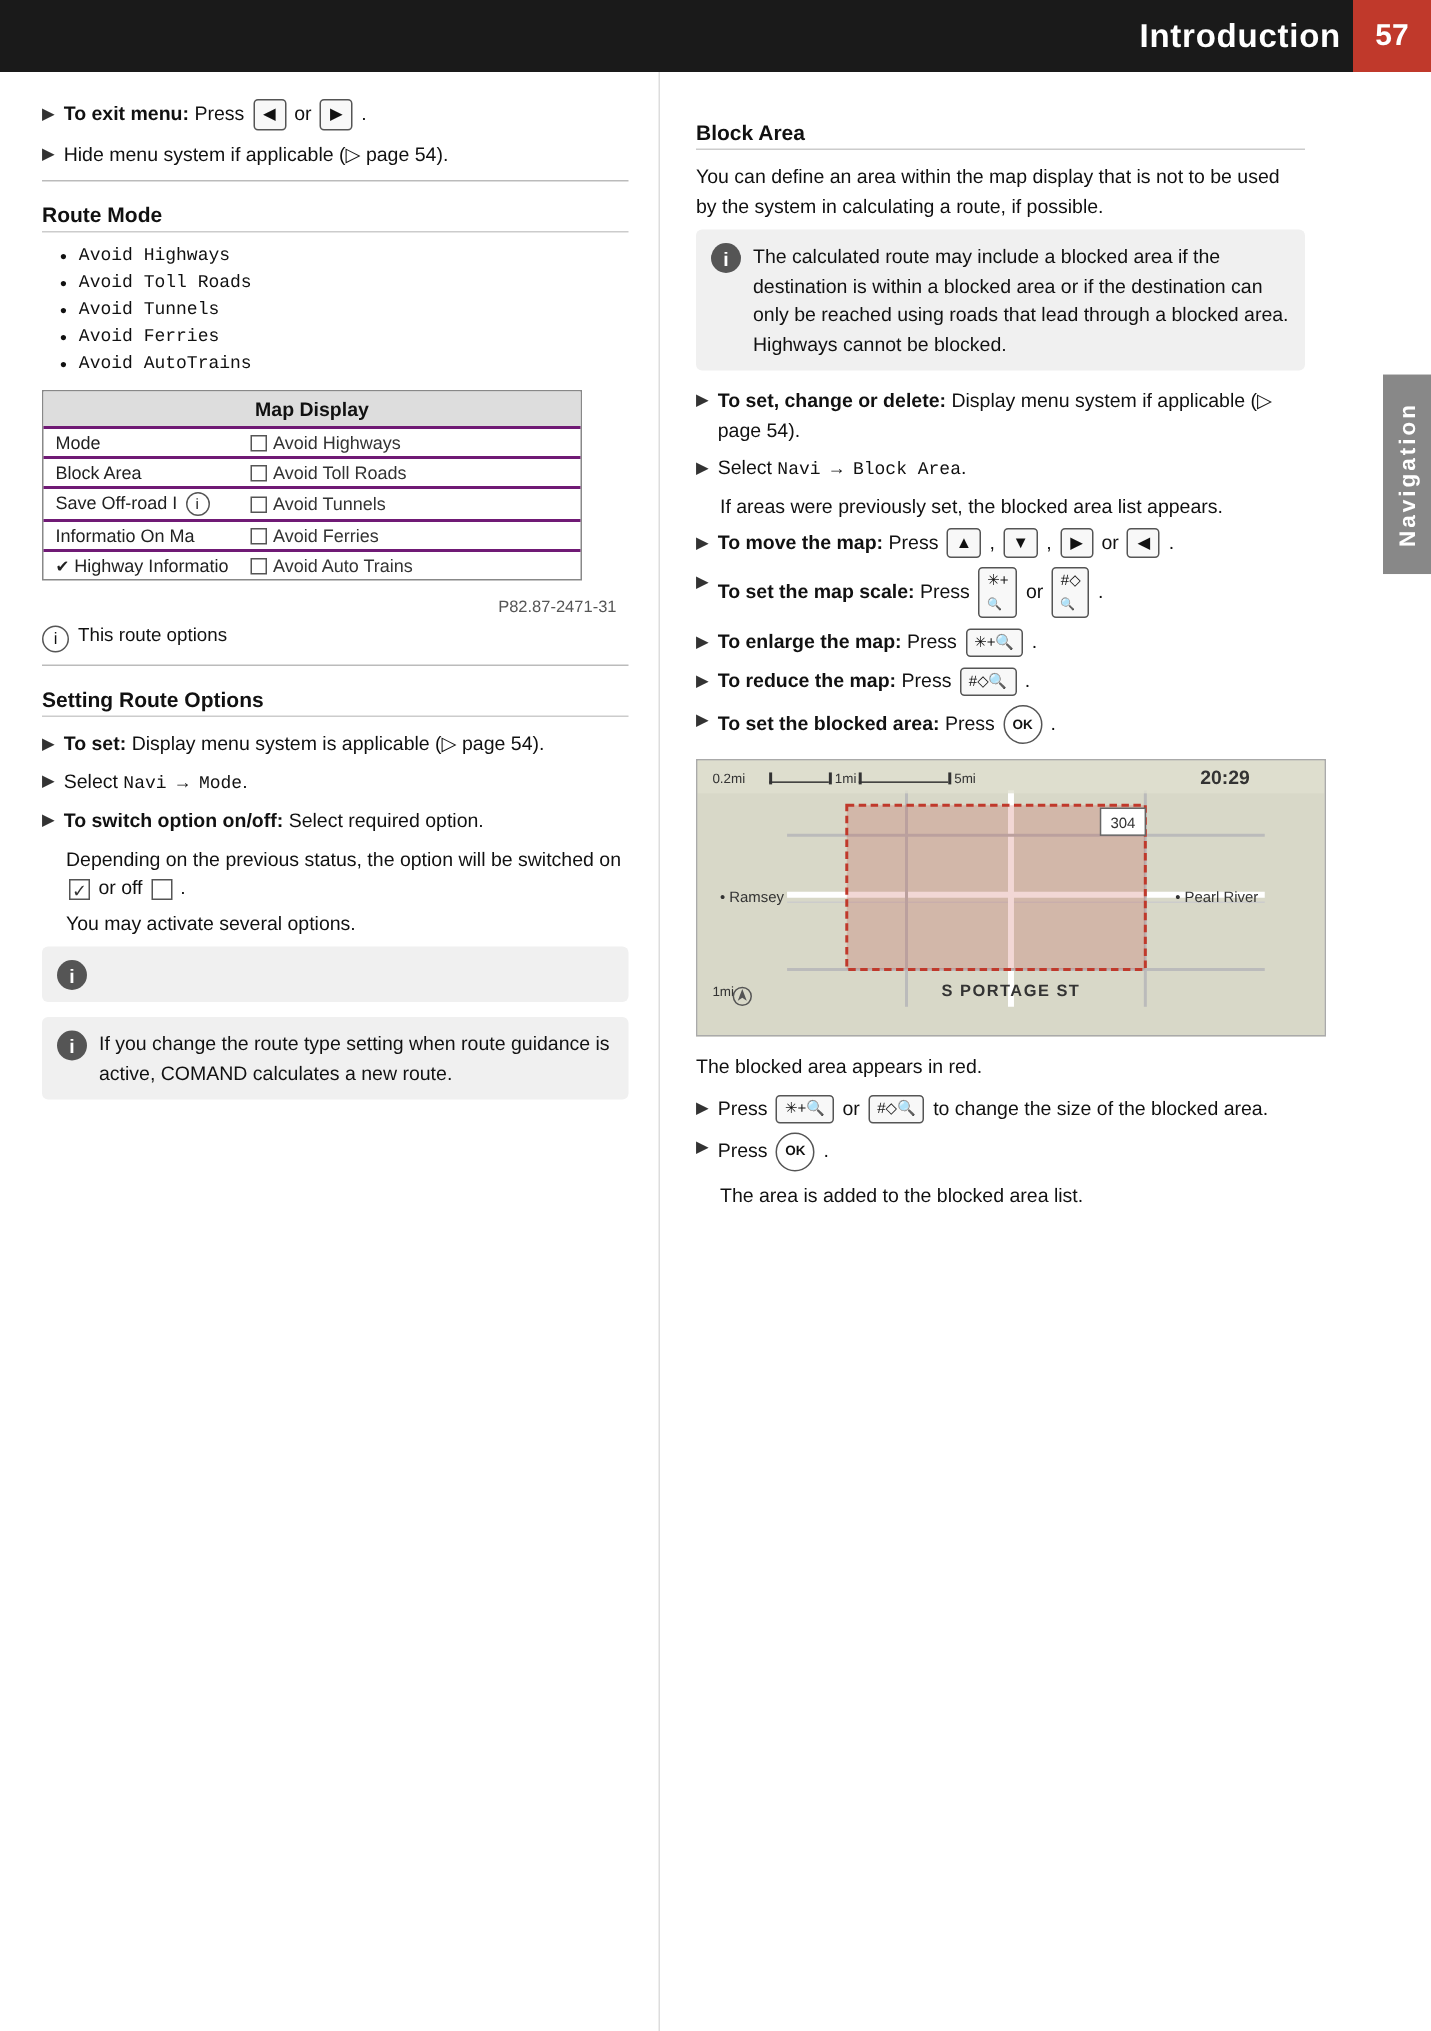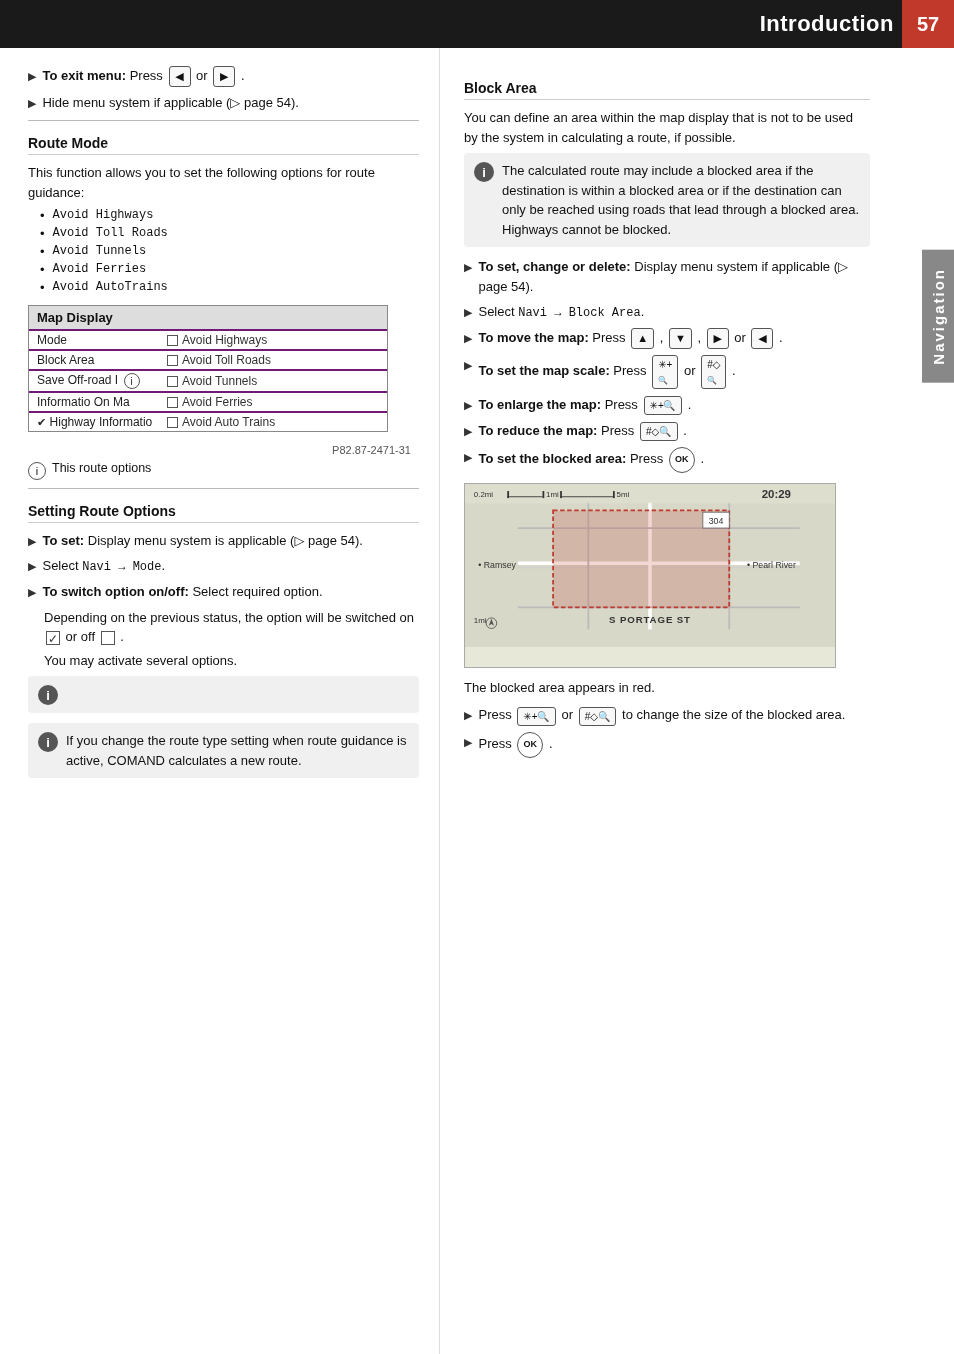--- a/index.html
+++ b/index.html
@@ -202,20 +202,21 @@
       border: 1px solid #888;
       margin: 10px 0;
       background: #fff;
       width: 360px;
     }
     .map-display-header {
       background: #ddd;
       font-weight: bold;
       padding: 4px 8px;
       font-size: 13px;
+      text-align: center;
     }
     .map-display-row {
       display: flex;
       align-items: center;
       padding: 2px 8px;
       font-size: 12px;
       border-top: 2px solid #701a75;
     }
     .map-display-left {
       width: 130px;
@@ -340,21 +341,20 @@
 
     <div class="bullet-item">
       <span class="bullet-arrow">▶</span>
       <span class="bullet-text">Hide menu system if applicable (▷ page 54).</span>
     </div>
 
     <hr class="divider">
 
     <div class="section-heading">Route Mode</div>
 
-    <p>This function allows you to set the following options for route guidance:</p>
 
     <div class="option-list">
       <div class="option-item">
         <span class="option-dot">•</span>
         <span class="mono">Avoid Highways</span>
       </div>
       <div class="option-item">
         <span class="option-dot">•</span>
         <span class="mono">Avoid Toll Roads</span>
       </div>
@@ -490,20 +490,21 @@
       </span>
     </div>
 
     <div class="bullet-item">
       <span class="bullet-arrow">▶</span>
       <span class="bullet-text">
         Select <span class="mono">Navi → Block Area</span>.
       </span>
     </div>
 
+    <p class="sub-para">If areas were previously set, the blocked area list appears.</p>
 
     <div class="bullet-item">
       <span class="bullet-arrow">▶</span>
       <span class="bullet-text">
         <span class="bold-label">To move the map:</span>
         Press
         <span class="key-btn">▲</span>
         ,
         <span class="key-btn">▼</span>
         ,
@@ -550,21 +551,21 @@
     <div class="bullet-item">
       <span class="bullet-arrow">▶</span>
       <span class="bullet-text">
         <span class="bold-label">To set the blocked area:</span>
         Press
         <span style="display:inline-flex;align-items:center;justify-content:center;border:1.5px solid #555;border-radius:50%;width:26px;height:26px;font-size:9px;font-weight:bold;vertical-align:middle;margin:0 2px;">OK</span>
         .
       </span>
     </div>
 
-    <div class="map-image-area" style="width:372px;">
+    <div class="map-image-area" style="width:420px;">
       <svg class="map-svg" viewBox="0 0 420 185" xmlns="http://www.w3.org/2000/svg">
 
         <rect width="420" height="185" fill="#d8d8c8"></rect>
 
         <line x1="60" y1="90" x2="380" y2="90" stroke="#fff" stroke-width="4"></line>
         <line x1="60" y1="95" x2="380" y2="95" stroke="#ccc" stroke-width="1"></line>
         <line x1="210" y1="20" x2="210" y2="165" stroke="#fff" stroke-width="4"></line>
         <line x1="140" y1="20" x2="140" y2="165" stroke="#bbb" stroke-width="2"></line>
         <line x1="300" y1="20" x2="300" y2="165" stroke="#bbb" stroke-width="2"></line>
         <line x1="60" y1="140" x2="380" y2="140" stroke="#bbb" stroke-width="2"></line>
@@ -618,15 +619,16 @@
 
     <div class="bullet-item">
       <span class="bullet-arrow">▶</span>
       <span class="bullet-text">
         Press
         <span style="display:inline-flex;align-items:center;justify-content:center;border:1.5px solid #555;border-radius:50%;width:26px;height:26px;font-size:9px;font-weight:bold;vertical-align:middle;margin:0 2px;">OK</span>
         .
       </span>
     </div>
 
+    <p class="sub-para">The area is added to the blocked area list.</p>
 
   </div>
 </div>
 
 </body></html>

